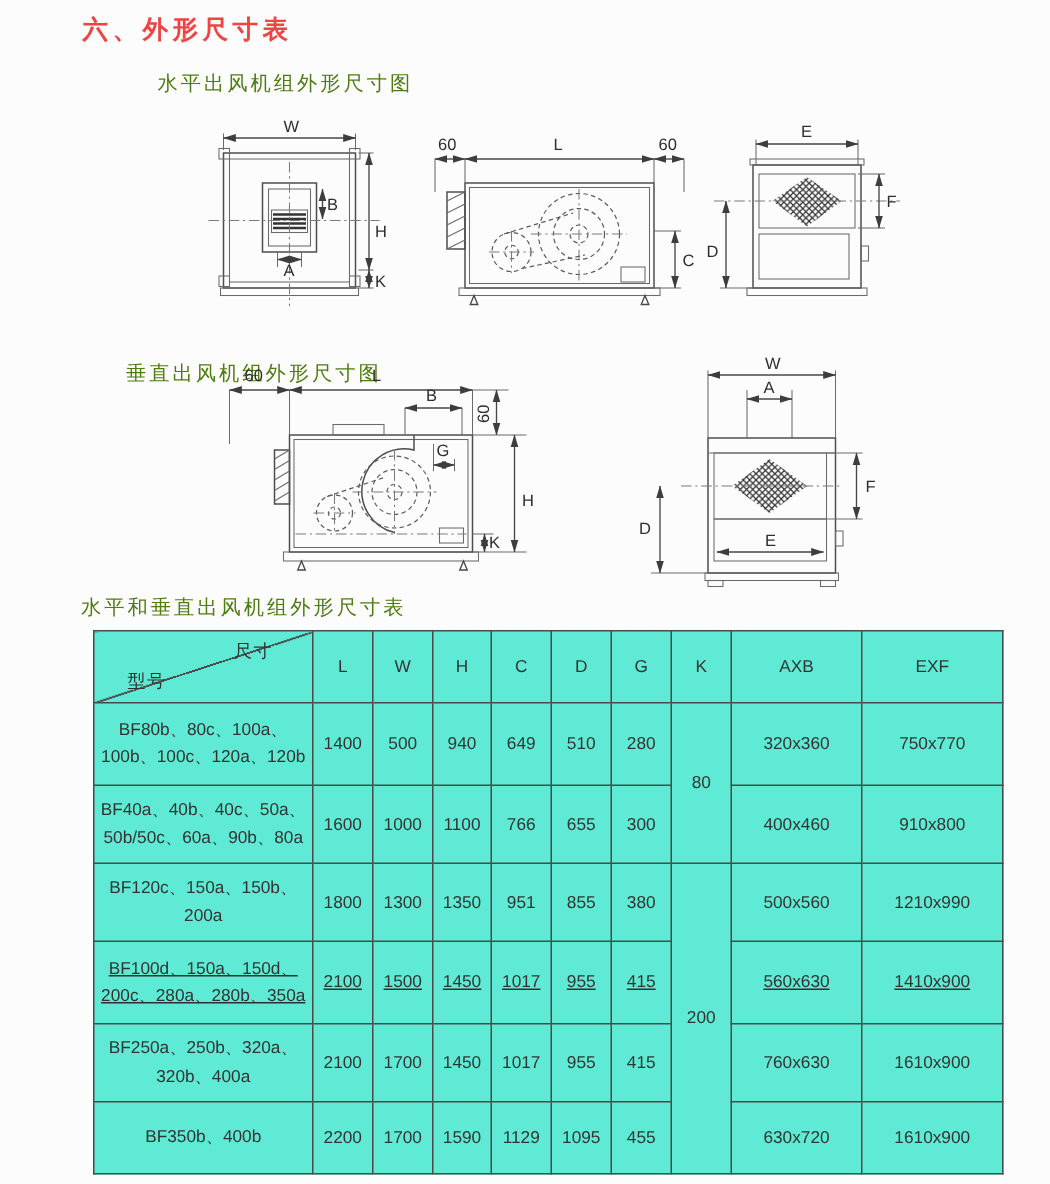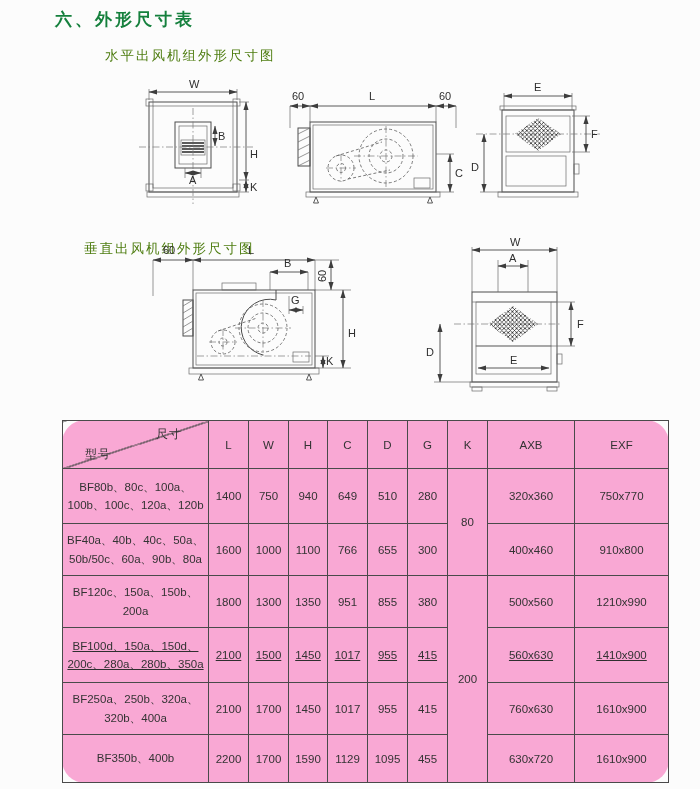--- a/index.html
+++ b/index.html
@@ -1,50 +1,51 @@
 <!DOCTYPE html>
 <html><head>
 <meta charset="utf-8">
 <style>
   html,body{margin:0;padding:0;}
   body{width:700px;height:789px;background:#f7f7f7;font-family:"Liberation Sans",sans-serif;color:#2f2f2f;position:relative;overflow:hidden;}
   .page{position:absolute;left:0;top:0;width:700px;height:789px;background:#fcfcfc;}
-  .doc-title{position:absolute;left:55px;top:8px;font-size:17px;font-weight:bold;letter-spacing:3px;color:#15803d;}
+  .doc-title{position:absolute;left:55px;top:8px;font-size:17px;font-weight:bold;letter-spacing:3px;color:#ef4444;}
   .caption{position:absolute;font-size:13.5px;letter-spacing:2px;color:#4d7c0f;}
   #cap-horizontal{left:105px;top:47px;}
   #cap-vertical{left:84px;top:212px;margin-top:28px;}
   #cap-table{left:54px;top:396px;}
   svg{position:absolute;overflow:visible;}
   .ln{fill:none;stroke:#4d4d4d;stroke-width:1;}
   .thin{fill:none;stroke:#6a6a6a;stroke-width:.7;}
   .dim{fill:none;stroke:#474747;stroke-width:.9;}
   .cl{fill:none;stroke:#7a7a7a;stroke-width:.7;stroke-dasharray:7 2.5 1.5 2.5;}
   .dc{fill:none;stroke:#5a5a5a;stroke-width:.8;stroke-dasharray:3 2.2;}
   .lbl{font-family:"Liberation Sans",sans-serif;font-size:11px;fill:#2e2e2e;}
   .grille{stroke:#333;stroke-width:1.6;}
   
-  table.dims{position:absolute;left:62px;top:420px;width:606px;border-collapse:collapse;table-layout:fixed;background:#f9a8d4;border-radius:23px;}
+  table.dims{position:absolute;left:62px;top:420px;width:606px;border-collapse:collapse;table-layout:fixed;background:#5eead4;}
   table.dims td,table.dims th{border:1px solid #4a4a4a;font-size:11.5px;font-weight:normal;text-align:center;color:#333;padding:2px;}
   td.model{text-align:left;padding:4px 4px 4px 8px;font-size:11px;line-height:1.6;}
   th.corner{position:relative;padding:0;background:
       linear-gradient(to bottom right,transparent calc(50% - .6px),#4a4a4a calc(50% - .6px),#4a4a4a calc(50% + .6px),transparent calc(50% + .6px));}
   th.corner .c-top{position:absolute;right:26px;top:5px;font-size:12px;letter-spacing:1px;}
   th.corner .c-bot{position:absolute;left:22px;bottom:5px;font-size:12px;letter-spacing:1px;}
   tr.hrow{height:48px;}
   tr.r0{height:55px;margin-top:13px;} tr.r1{height:52px;} tr.r2{height:52px;}
   tr.r3{height:55px;text-decoration:underline;} tr.r4{height:52px;} tr.r5{height:48px;}
 </style>
 </head>
 <body>
 
 <div class="page">
 
   <div class="doc-title">六、外形尺寸表</div>
   <div class="caption" id="cap-horizontal">水平出风机组外形尺寸图</div>
   <div class="caption" id="cap-vertical">垂直出风机组外形尺寸图</div>
+  <div class="caption" id="cap-table">水平和垂直出风机组外形尺寸表</div>
 
   <svg width="0" height="0" style="position:absolute">
     <defs>
       <marker id="ah" markerWidth="9" markerHeight="7" refX="8.2" refY="3" orient="auto-start-reverse" markerUnits="userSpaceOnUse">
         <path d="M0,0.4 L8.5,3 L0,5.6 Z" fill="#3d3d3d"></path>
       </marker>
       <pattern id="xh" width="4.2" height="4.2" patternUnits="userSpaceOnUse">
         <path d="M0,4.2 L4.2,0 M0,0 L4.2,4.2" stroke="#2f2f2f" stroke-width="0.8" fill="none"></path>
       </pattern>
     </defs>
@@ -326,21 +327,21 @@
       <th>C</th>
       <th>D</th>
       <th>G</th>
       <th>K</th>
       <th>AXB</th>
       <th>EXF</th>
     </tr>
     <tr class="r0">
       <td class="model">BF80b、80c、100a、100b、100c、120a、120b</td>
       <td>1400</td>
-      <td>750</td>
+      <td>500</td>
       <td>940</td>
       <td>649</td>
       <td>510</td>
       <td>280</td>
       <td rowspan="2">80</td>
       <td>320x360</td>
       <td>750x770</td>
     </tr>
     <tr class="r1">
       <td class="model">BF40a、40b、40c、50a、50b/50c、60a、90b、80a</td>

